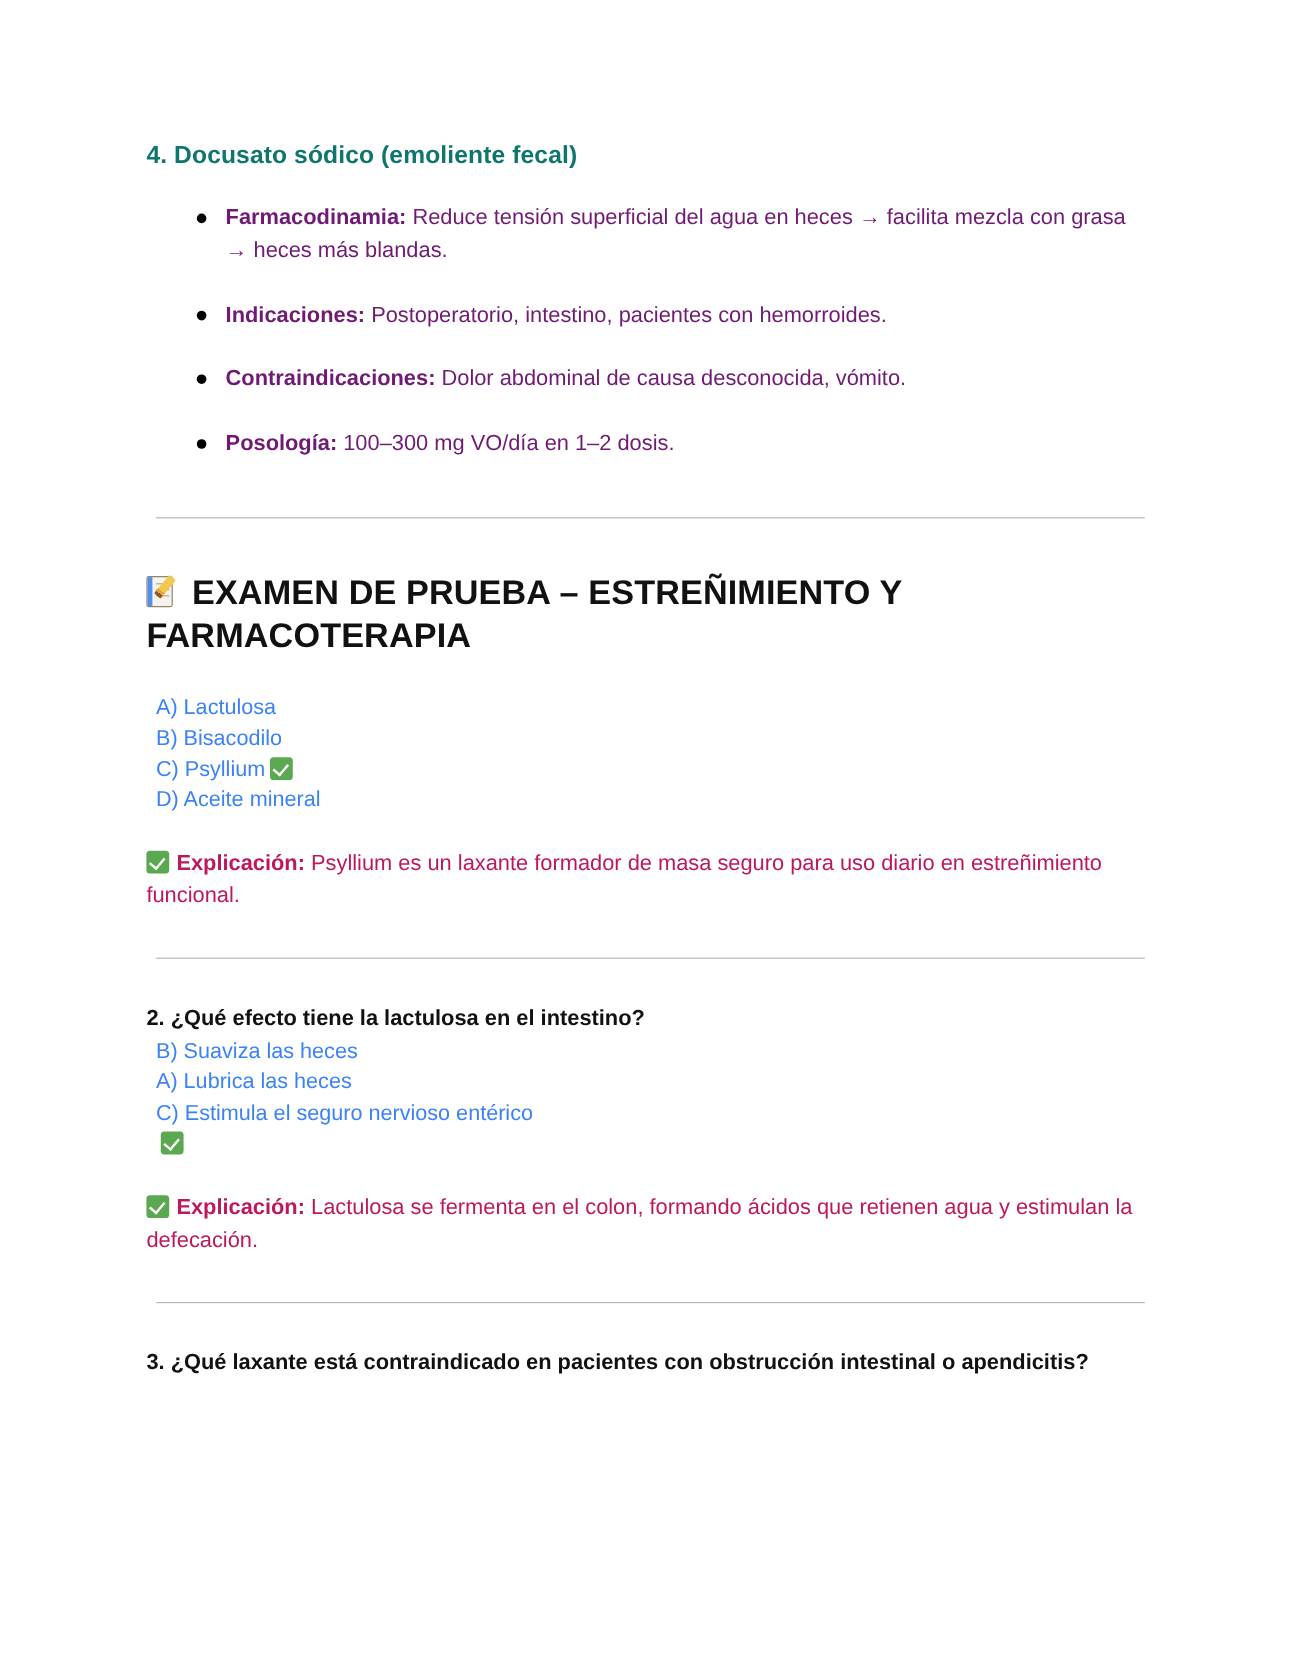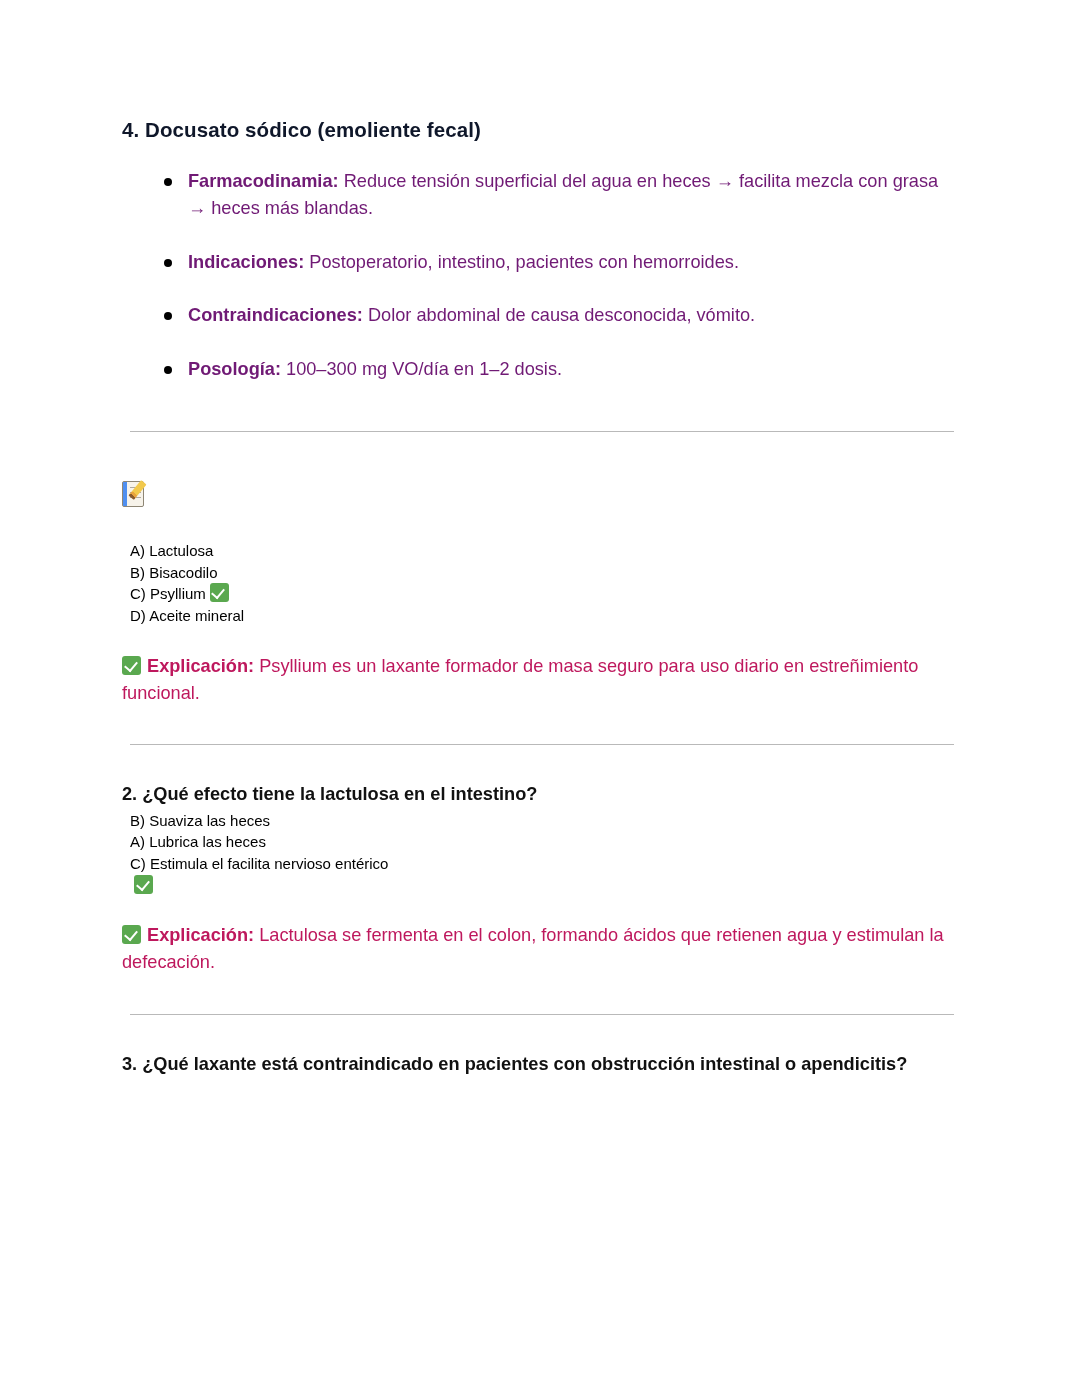--- a/index.html
+++ b/index.html
@@ -21,21 +21,21 @@
     box-sizing: border-box;
     padding: 118px 122px 40px 122px;
   }
 
   
   .section-heading {
     font-size: 20.5px;
     font-weight: bold;
     letter-spacing: 0.1px;
     margin: 0 0 26px 0;
-    color: #0f172a;
+    color: #0f766e;
   }
 
   
   ul.bullets {
     list-style: none;
     margin: 0 0 0 0;
     padding: 0;
   }
   ul.bullets > li {
     position: relative;
@@ -141,24 +141,24 @@
     line-height: 1.45;
     margin: 0 0 2px 0;
     color: #111;
   }
   .options {
     list-style: none;
     margin: 0;
     padding: 0;
   }
   .options li {
-    font-size: 15px;
+    font-size: 18px;
     line-height: 1.44;
     padding-left: 8px;
-    color: #000000;
+    color: #3b82f6;
   }
   .explanation {
     font-size: 18.2px;
     line-height: 1.48;
     margin: 26px 0 0 0;
     color: #be185d;
   }
   .explanation .lbl {
     font-weight: bold;
   }
@@ -214,21 +214,21 @@
 
   <hr class="divider">
 
   <h1 class="exam-title">
     <span class="memo-icon">
       <span class="pad"></span>
       <span class="line l1"></span>
       <span class="line l2"></span>
       <span class="line l3"></span>
       <span class="pencil"></span>
-    </span>
+    </span><span>EXAMEN DE PRUEBA – ESTREÑIMIENTO Y FARMACOTERAPIA</span>
   </h1>
 
   <div class="question">
     <ul class="options">
       <li><span>A) Lactulosa</span></li>
       <li><span>B) Bisacodilo</span></li>
       <li><span>C) Psyllium</span><span class="check"></span></li>
       <li><span>D) Aceite mineral</span></li>
     </ul>
     <p class="explanation">
@@ -236,21 +236,21 @@
     </p>
   </div>
 
   <hr class="divider tight">
 
   <div class="question">
     <p class="q-stem">2. ¿Qué efecto tiene la lactulosa en el intestino?</p>
     <ul class="options">
       <li><span>B) Suaviza las heces</span></li>
       <li><span>A) Lubrica las heces</span></li>
-      <li><span>C) Estimula el facilita nervioso entérico</span></li>
+      <li><span>C) Estimula el seguro nervioso entérico</span></li>
       <li><span class="check"></span></li>
     </ul>
     <p class="explanation">
       <span class="check lead"></span><span class="lbl">Explicación:</span><span> Lactulosa se fermenta en el colon, formando ácidos que retienen agua y estimulan la defecación.</span>
     </p>
   </div>
 
   <hr class="divider tight">
 
   <div class="question">

